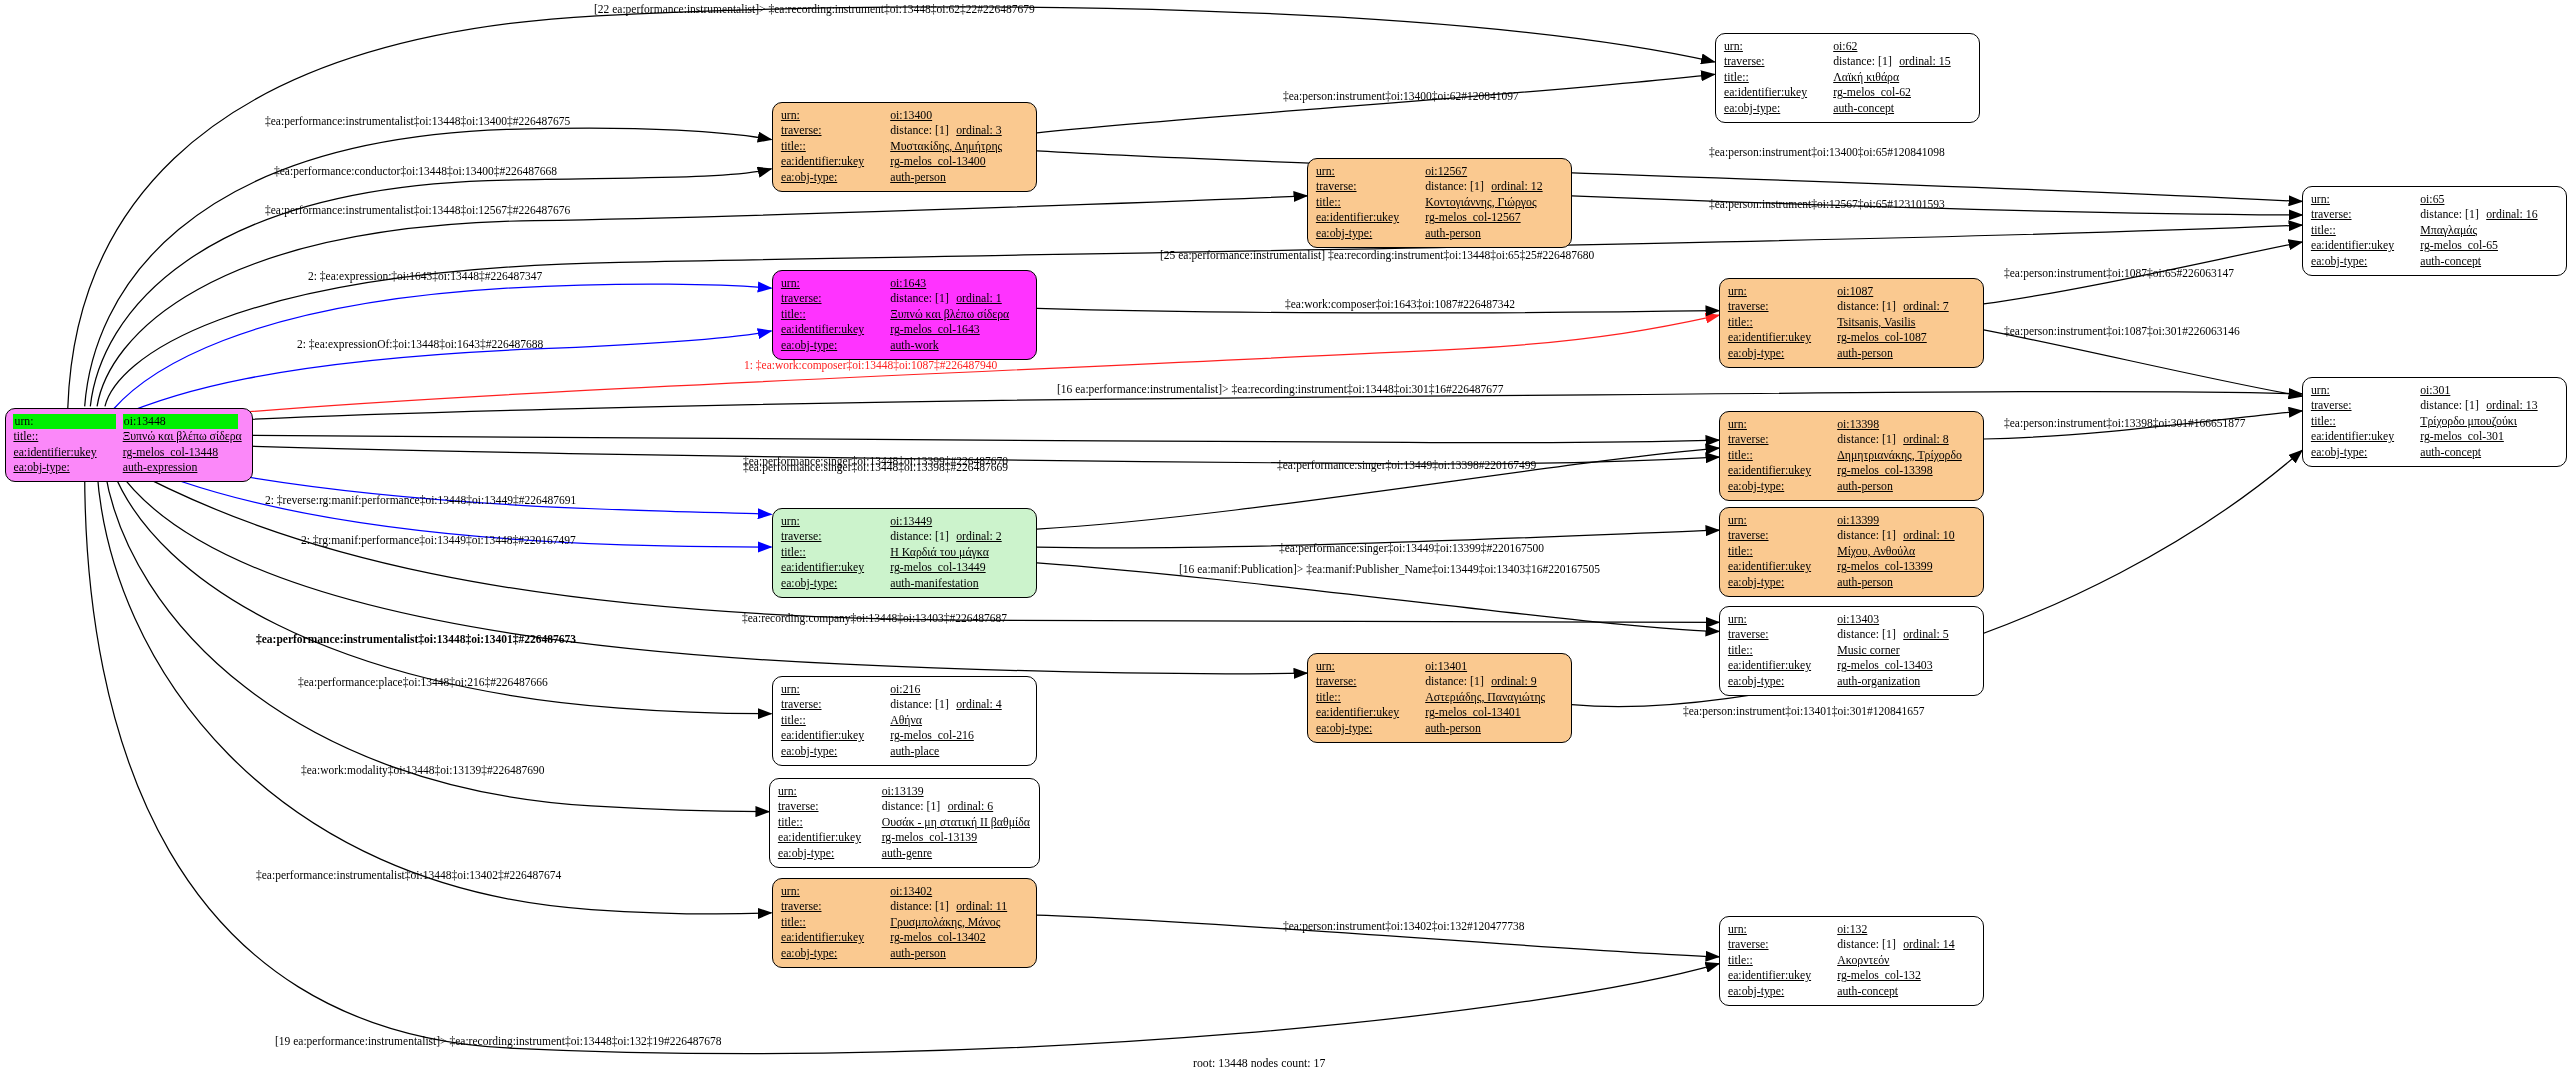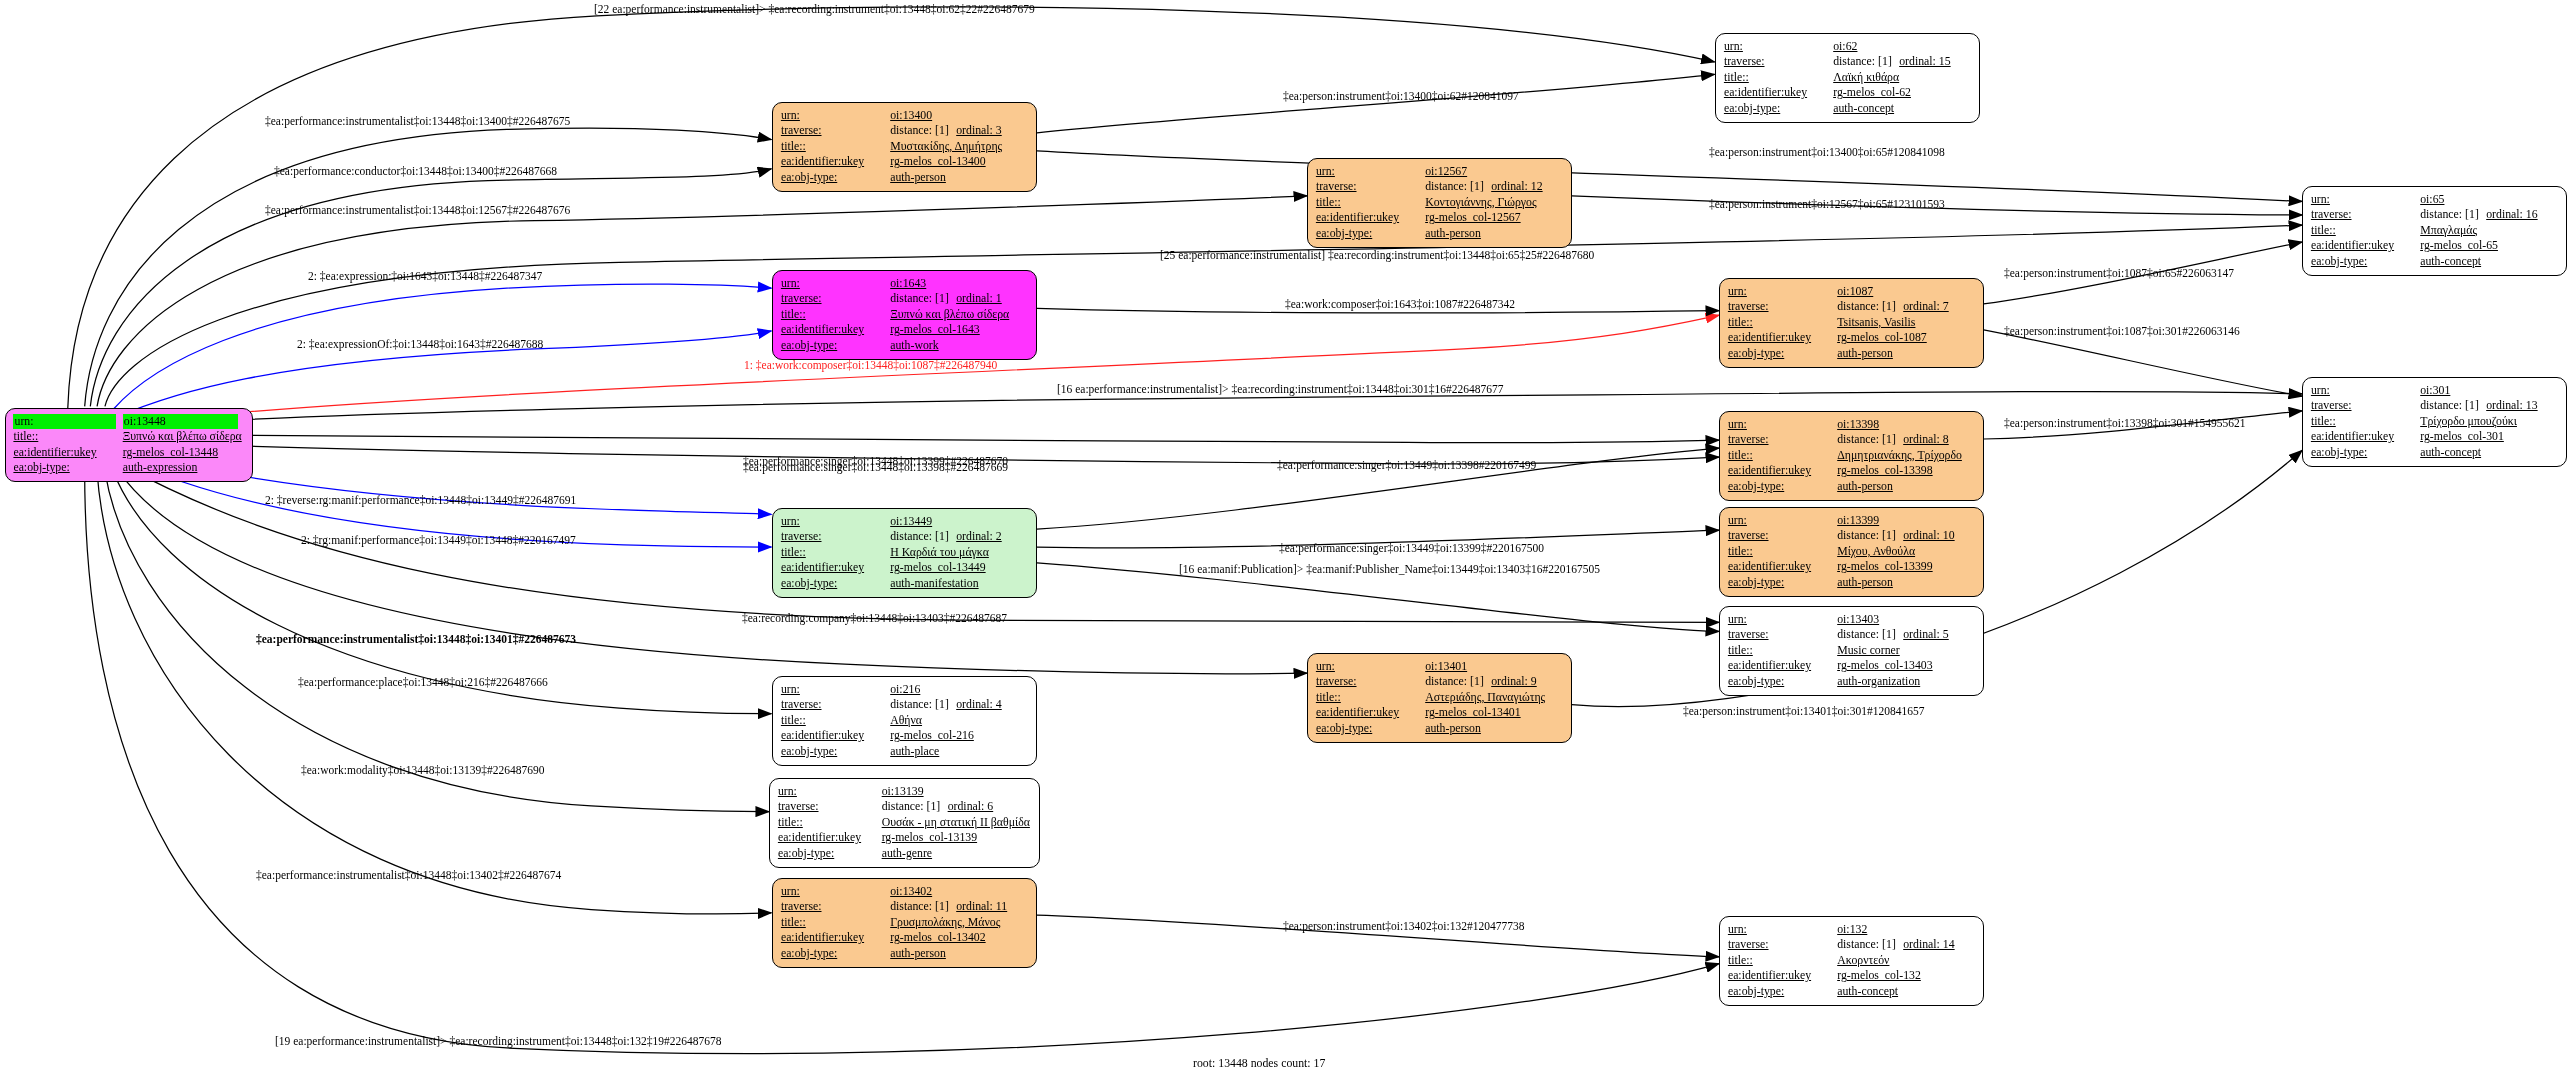--- a/index.html
+++ b/index.html
@@ -542,21 +542,21 @@
       <div class="elabel" style="left: 1709px; top: 198px; color: rgb(0, 0, 0);">‡ea:person:instrument‡oi:12567‡oi:65#123101593</div>
       <div class="elabel" style="left: 1160px; top: 249px; color: rgb(0, 0, 0);">[25 ea:performance:instrumentalist] ‡ea:recording:instrument‡oi:13448‡oi:65‡25#226487680</div>
       <div class="elabel" style="left: 308px; top: 270px; color: rgb(0, 0, 0);">2: ‡ea:expression:‡oi:1643‡oi:13448‡#226487347</div>
       <div class="elabel" style="left: 1285px; top: 298px; color: rgb(0, 0, 0);">‡ea:work:composer‡oi:1643‡oi:1087#226487342</div>
       <div class="elabel" style="left: 2004px; top: 267px; color: rgb(0, 0, 0);">‡ea:person:instrument‡oi:1087‡oi:65#226063147</div>
       <div class="elabel" style="left: 297px; top: 338px; color: rgb(0, 0, 0);">2: ‡ea:expressionOf:‡oi:13448‡oi:1643‡#226487688</div>
       <div class="elabel" style="left: 2004px; top: 325px; color: rgb(0, 0, 0);">‡ea:person:instrument‡oi:1087‡oi:301#226063146</div>
       <div class="elabel" style="left: 744px; top: 359px; color: rgb(255, 32, 32);">1: ‡ea:work:composer‡oi:13448‡oi:1087‡#226487940</div>
       <div class="elabel" style="left: 1057px; top: 383px; color: rgb(0, 0, 0);">[16 ea:performance:instrumentalist]&gt; ‡ea:recording:instrument‡oi:13448‡oi:301‡16#226487677</div>
       <div class="elabel" style="left: 743px; top: 432px; color: rgb(0, 0, 0); margin-top: 29px;">‡ea:performance:singer‡oi:13448‡oi:13398‡#226487669</div>
-      <div class="elabel" style="left: 2004px; top: 417px; color: rgb(0, 0, 0);">‡ea:person:instrument‡oi:13398‡oi:301#154955621</div>
+      <div class="elabel" style="left: 2004px; top: 417px; color: rgb(0, 0, 0);">‡ea:person:instrument‡oi:13398‡oi:301#166651877</div>
       <div class="elabel" style="left: 743px; top: 455px; color: rgb(0, 0, 0);">‡ea:performance:singer‡oi:13448‡oi:13399‡#226487670</div>
       <div class="elabel" style="left: 1277px; top: 459px; color: rgb(0, 0, 0);">‡ea:performance:singer‡oi:13449‡oi:13398#220167499</div>
       <div class="elabel" style="left: 265px; top: 494px; color: rgb(0, 0, 0);">2: ‡reverse:rg:manif:performance‡oi:13448‡oi:13449‡#226487691</div>
       <div class="elabel" style="left: 265px; top: 534px; color: rgb(0, 0, 0); margin-left: 36px;">2: ‡rg:manif:performance‡oi:13449‡oi:13448‡#220167497</div>
       <div class="elabel" style="left: 1271px; top: 542px; color: rgb(0, 0, 0); margin-left: 8px;">‡ea:performance:singer‡oi:13449‡oi:13399‡#220167500</div>
       <div class="elabel" style="left: 1179px; top: 563px; color: rgb(0, 0, 0);">[16 ea:manif:Publication]&gt; ‡ea:manif:Publisher_Name‡oi:13449‡oi:13403‡16#220167505</div>
       <div class="elabel" style="left: 742px; top: 612px; color: rgb(0, 0, 0);">‡ea:recording:company‡oi:13448‡oi:13403‡#226487687</div>
       <div class="elabel" style="left: 256px; top: 633px; color: rgb(0, 0, 0); font-weight: bold;">‡ea:performance:instrumentalist‡oi:13448‡oi:13401‡#226487673</div>
       <div class="elabel" style="left: 298px; top: 676px; color: rgb(0, 0, 0);">‡ea:performance:place‡oi:13448‡oi:216‡#226487666</div>
       <div class="elabel" style="left: 1683px; top: 705px; color: rgb(0, 0, 0);">‡ea:person:instrument‡oi:13401‡oi:301#120841657</div>

